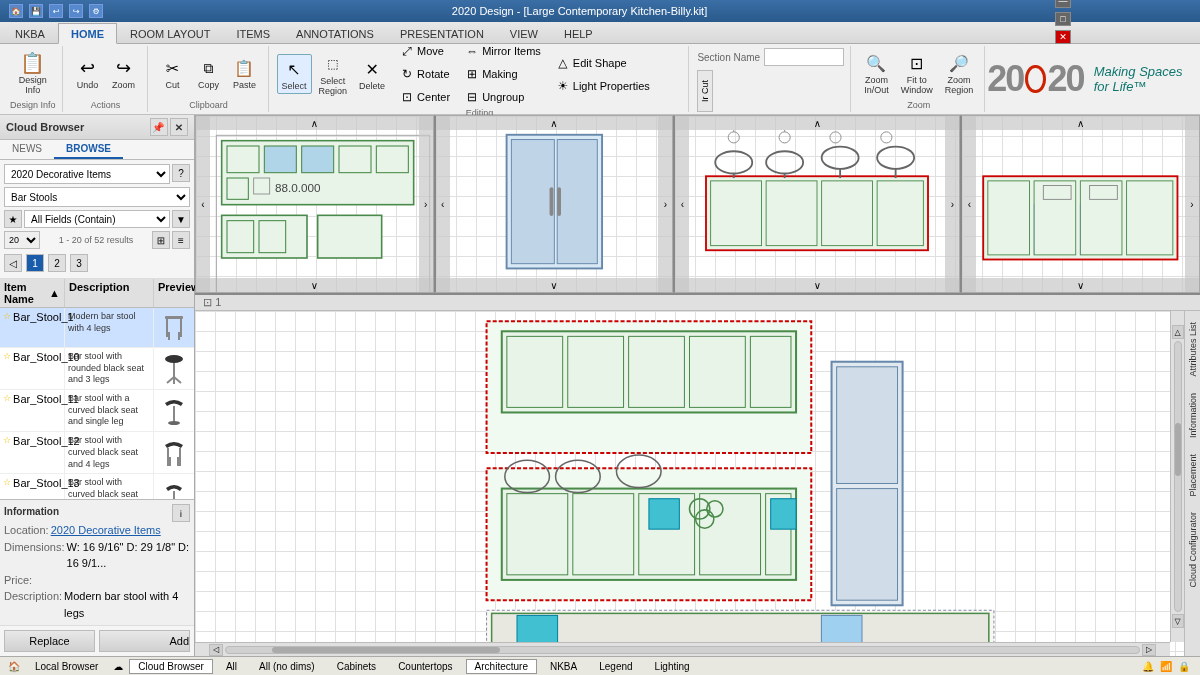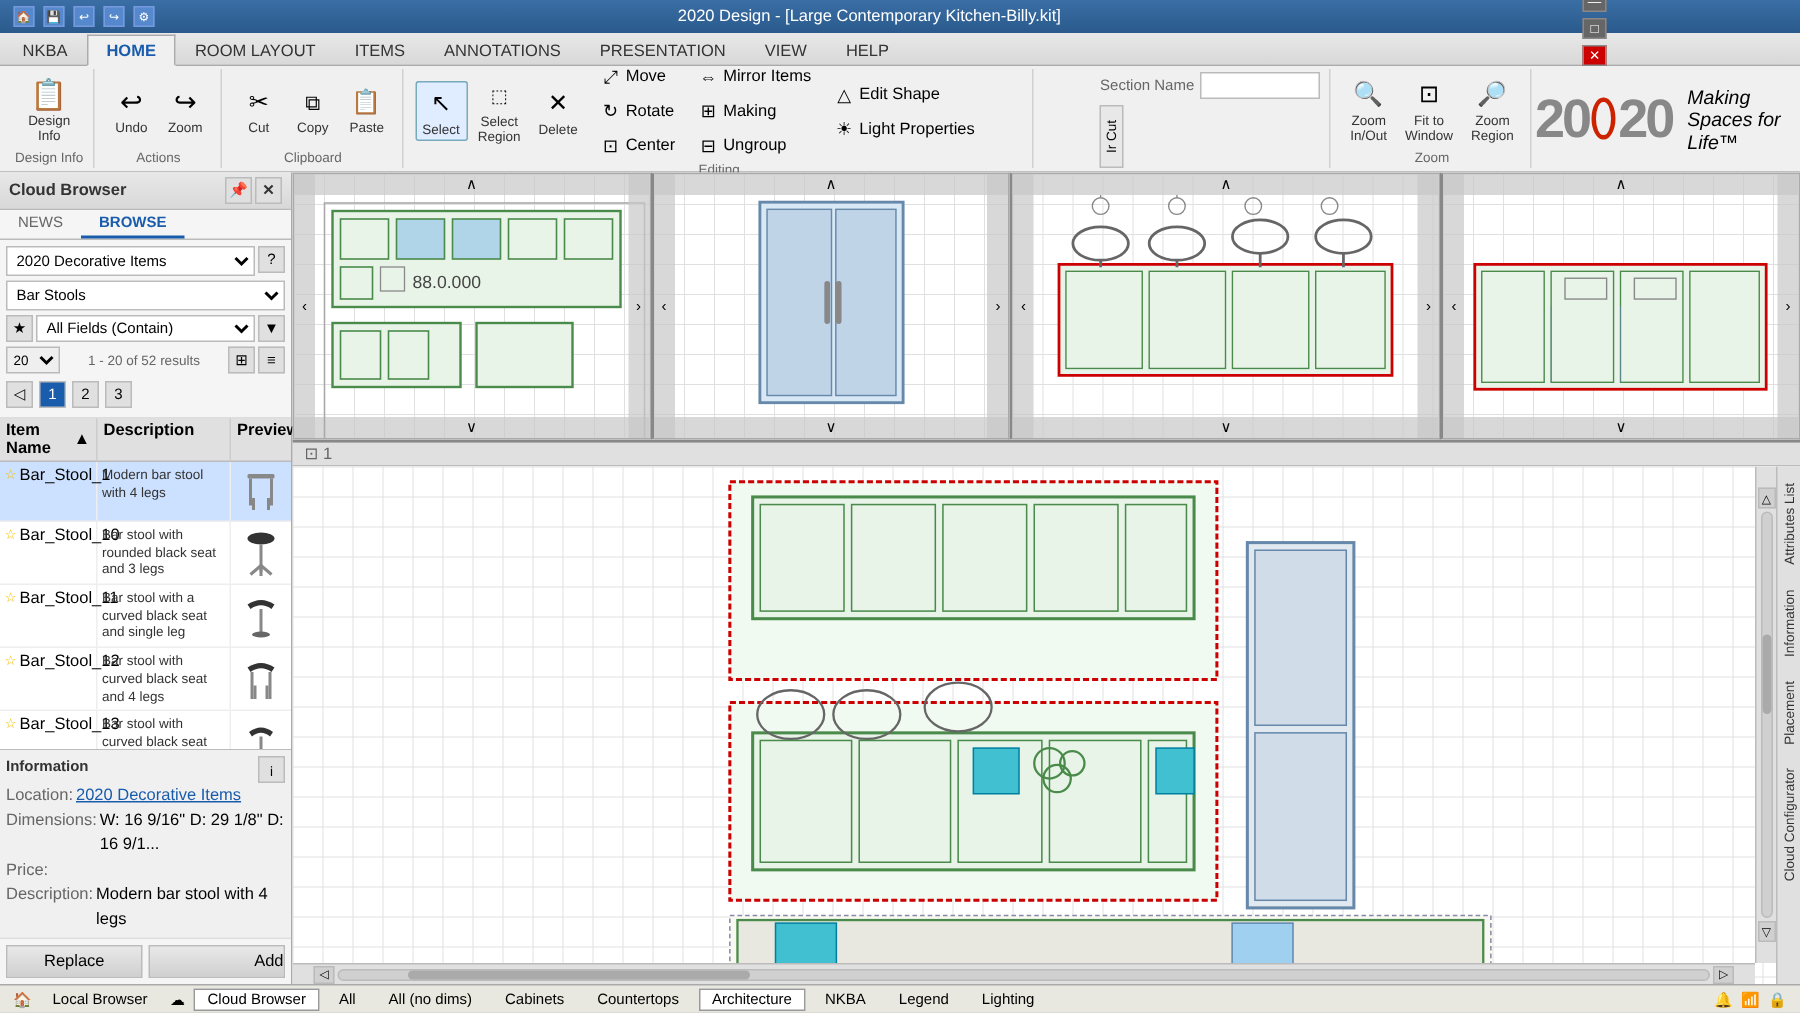--- a/index.html
+++ b/index.html
@@ -448,21 +448,21 @@
         </div>
         <div class="ribbon-btn-small">
           <div class="icon-sm">☀</div>
           <span>Light Properties</span>
         </div>
       </div>
       <div class="ribbon-group-label" style="width:100%; text-align:center; margin-top:auto;">Editing</div>
     </div>
 
     <div class="ribbon-group">
-      <div class="ribbon-group-content" style="flex-direction:column; align-items:flex-start; gap:4px;margin-left:36px;">
+      <div class="ribbon-group-content" style="flex-direction:column; align-items:flex-start; gap:4px;">
         <div style="display:flex; align-items:center; gap:4px;">
           <span style="font-size:10px; color:#666;">Section Name</span>
           <input type="text" style="height: 18px; width: 80px; border: 1px solid rgb(187, 187, 187); font-size: 10px;" value="">
         </div>
         <div style="display:flex; gap:4px; align-items:center;">
           <div style="writing-mode:vertical-rl; transform:rotate(180deg); font-size:9px; border:1px solid #bbb; padding:2px; background:#e8e8e8; cursor:pointer; height:42px; display:flex; align-items:center; justify-content:center;">Ir Cut</div>
         </div>
       </div>
       <div class="ribbon-group-label">Sections</div>
     </div>
@@ -483,21 +483,21 @@
         </div>
       </div>
       <div class="ribbon-group-label">Zoom</div>
     </div>
 
     <div id="logo-area">
       <div style="display:flex; align-items:center; gap:0;">
         <span style="font-size:36px; font-weight:900; color:#888; letter-spacing:-2px;">20</span>
         <span style="font-size:28px; font-weight:900; color:#cc2200; border:3px solid #cc2200; border-radius:50%; width:28px; height:28px; display:flex; align-items:center; justify-content:center; margin:0 2px;"></span>
         <span style="font-size:36px; font-weight:900; color:#888; letter-spacing:-2px;">20</span>
-        <span style="font-size:13px; color:#000000; font-style:italic; margin-left:10px; font-weight:500;">Making Spaces for Life™</span>
+        <span style="font-size:13px; color:#0f766e; font-style:italic; margin-left:10px; font-weight:500;">Making Spaces for Life™</span>
       </div>
     </div>
   </div>
 </div>
 
 <div id="main" style="display:flex; height: calc(675px - 22px - 92px - 20px);">
 
   <div id="cloud-browser">
     <div id="cb-header">
       <span>Cloud Browser</span>

